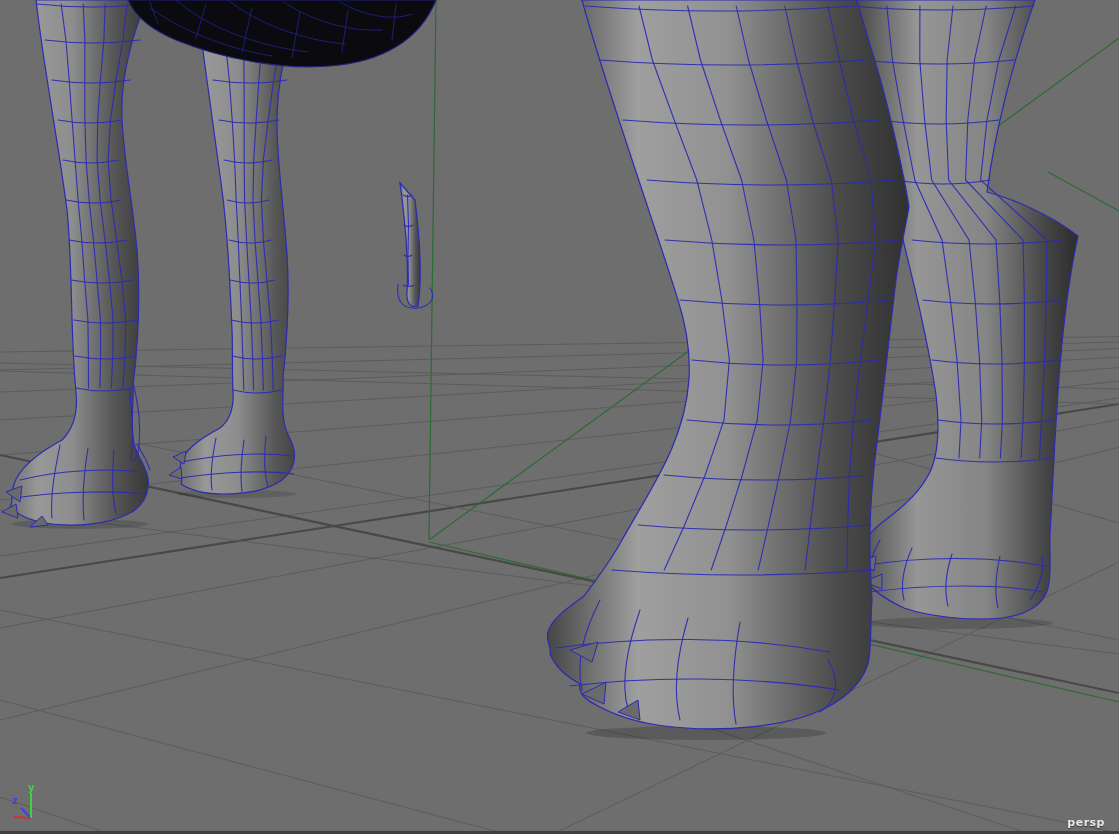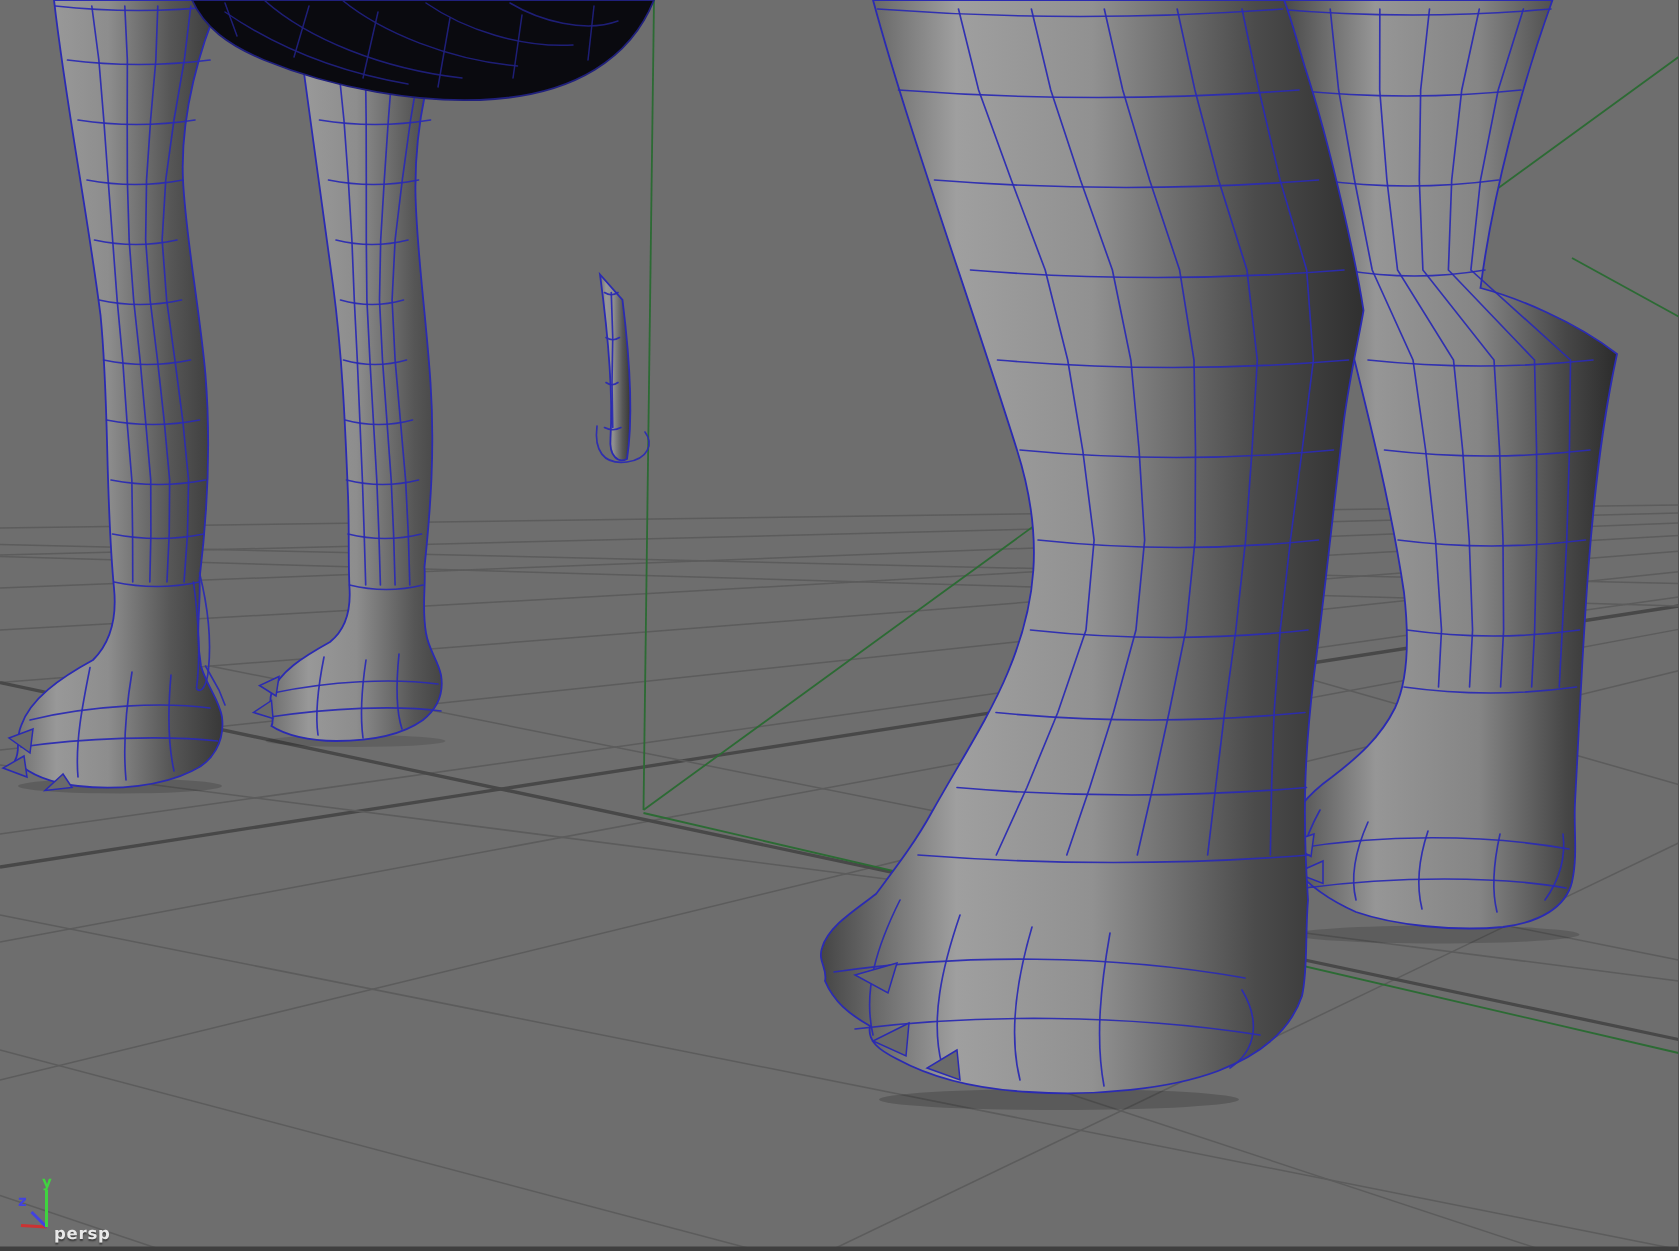--- a/index.html
+++ b/index.html
@@ -5,21 +5,21 @@
   html,body{margin:0;padding:0;background:#3a3a3a;}
   #viewport{
     position:relative;
     width:1119px;height:834px;
     overflow:hidden;
     font-family:"DejaVu Sans","Liberation Sans",sans-serif;
   }
   #scene{position:absolute;top:0;left:0;}
   #camera-label{
     position:absolute;left:0;right:14px;bottom:5px;
-    text-align:left;
+    text-align:right;
     font-size:11px;font-weight:bold;letter-spacing:0.5px;
     color:#e8e8e8;
     text-shadow:0 1px 1px rgba(0,0,0,0.45);
     pointer-events:none;
     padding-left:36px;
   }
   #bottom-strip{position:absolute;left:0;bottom:0;width:100%;height:3px;}
 </style>
 </head>
 <body>

